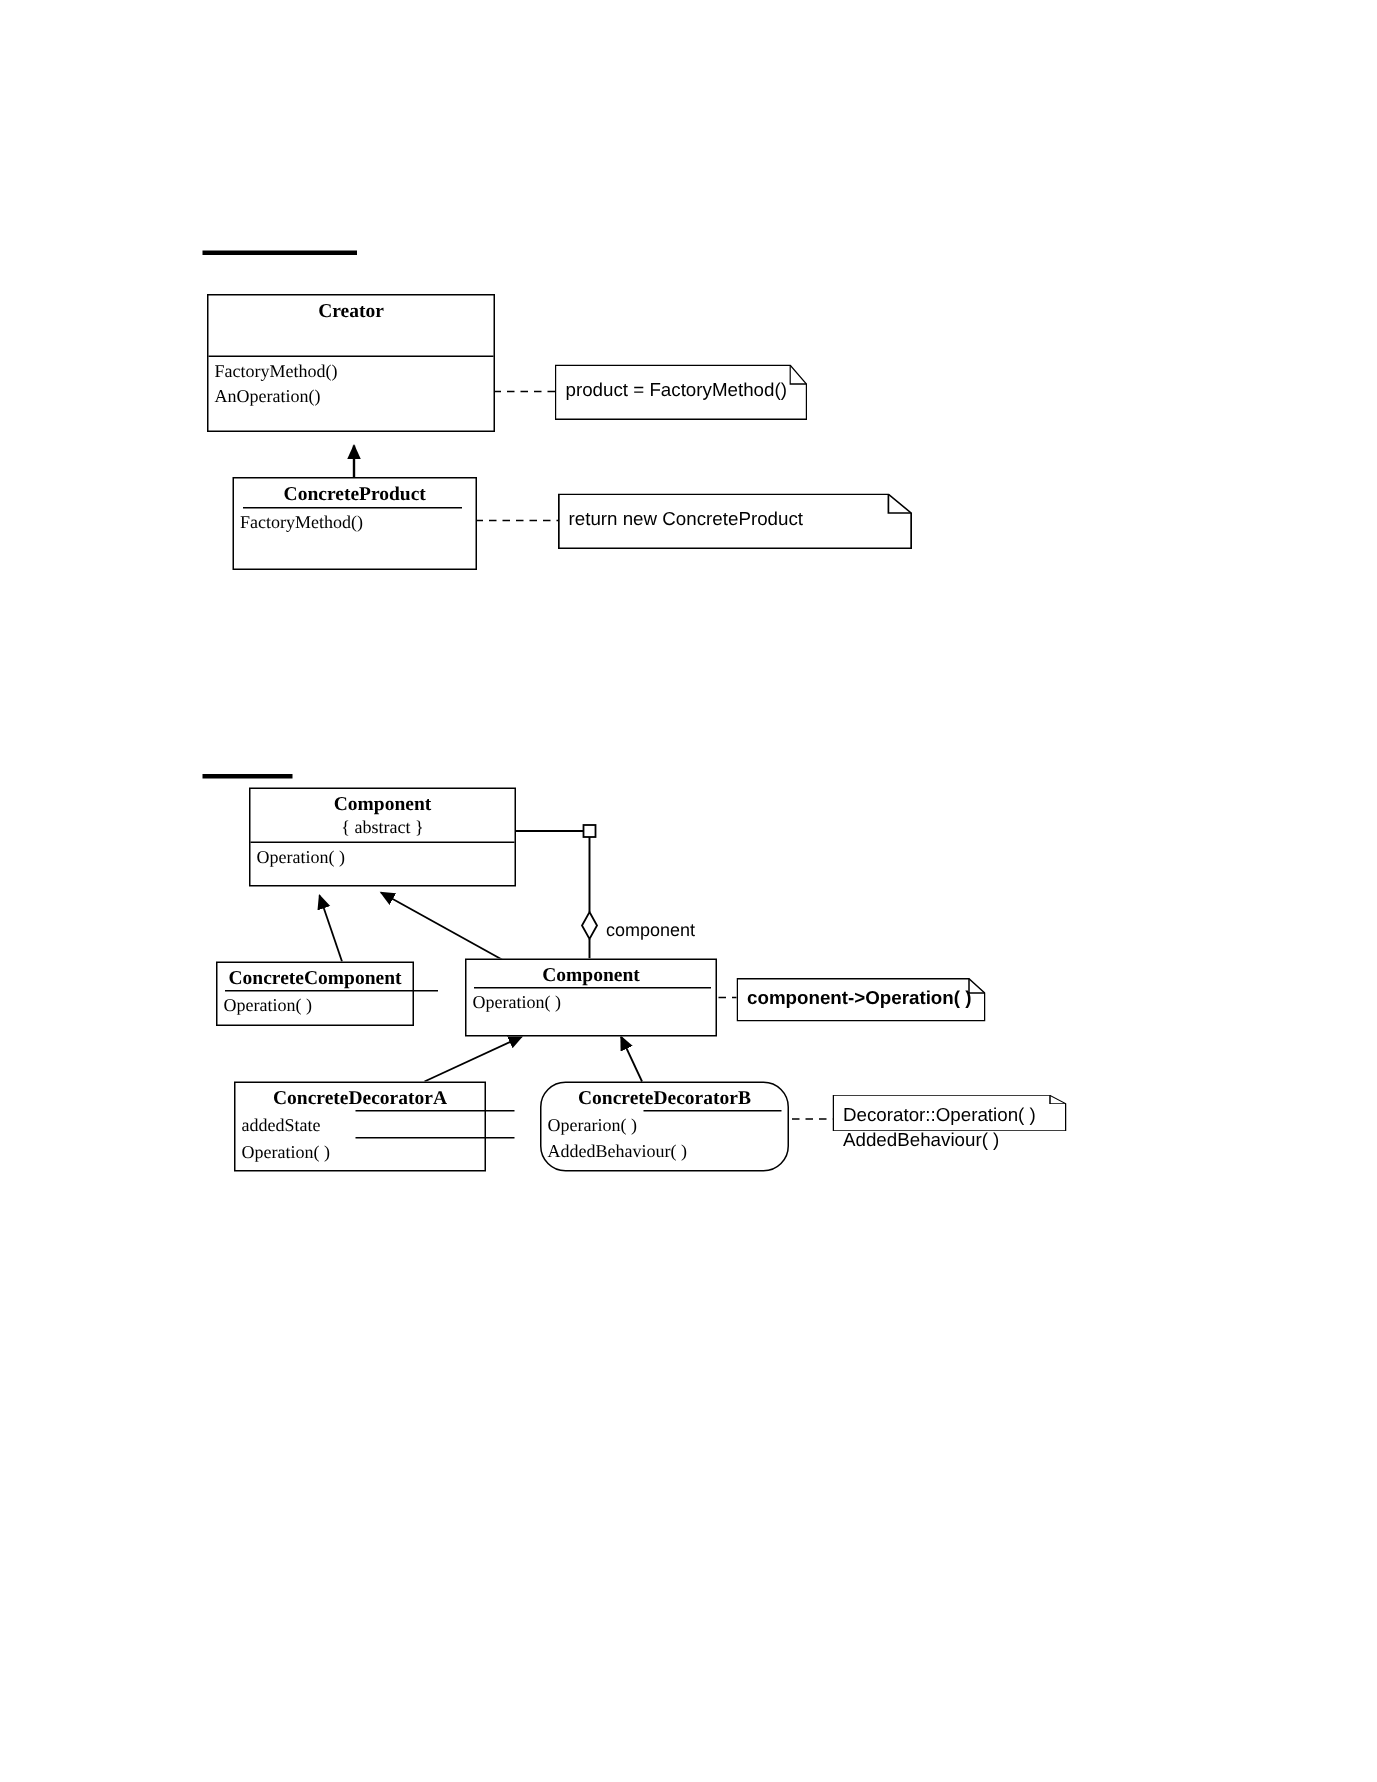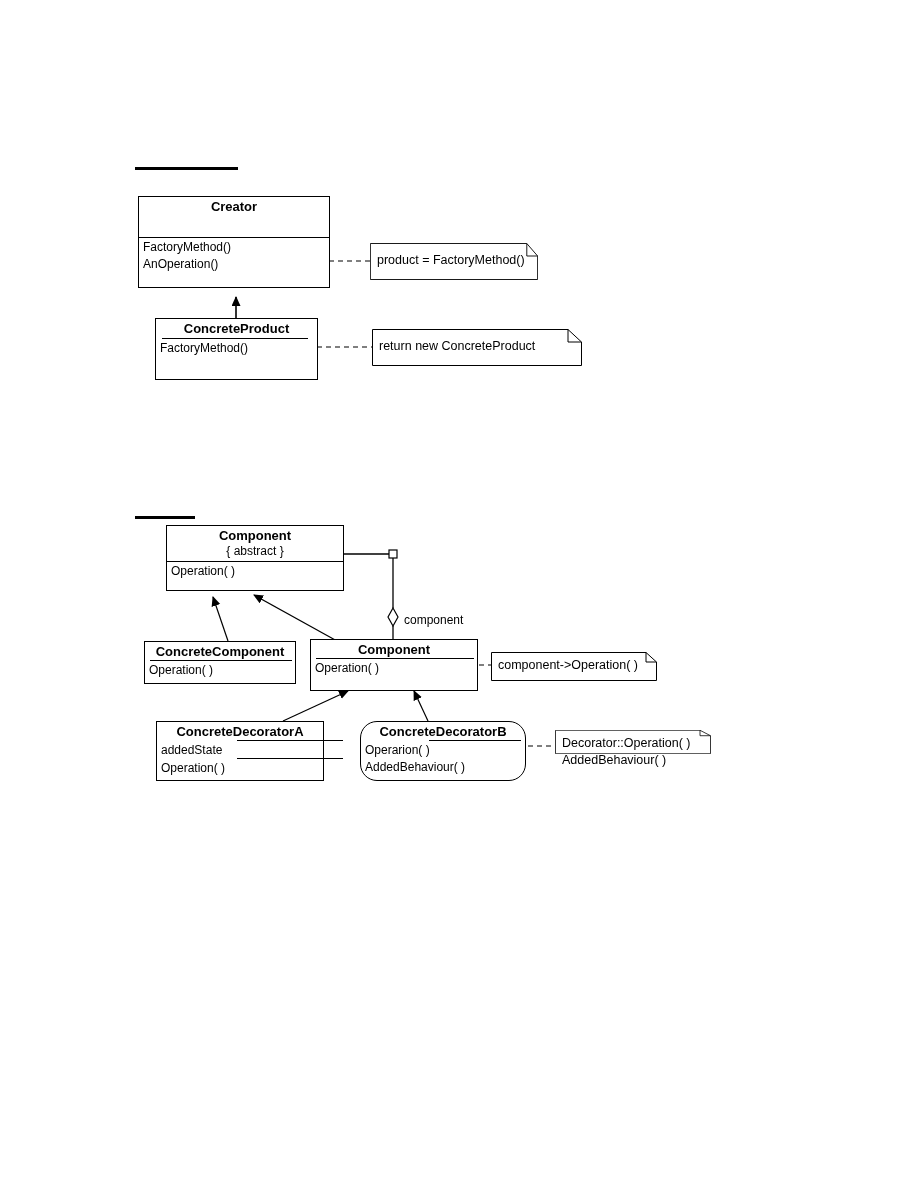--- a/index.html
+++ b/index.html
@@ -33,20 +33,21 @@
   
   .uml-class {
     position: absolute;
     border: 1px solid #000000;
     background: #ffffff;
     box-sizing: border-box;
   }
   .uml-class .compartment {
     box-sizing: border-box;
     padding: 1px 4px 12px 4px;
+    font-family: Liberation Serif, serif;
   }
   .uml-class .compartment.divided {
     border-bottom: 1px solid #000000;
   }
   .class-name {
     text-align: center;
     font-weight: bold;
     font-size: 13px;
     line-height: 17px;
     white-space: nowrap;
@@ -181,21 +182,21 @@
   <div class="uml-class" style="left:155px; top:318px; width:163px; height:62px;">
     <div class="compartment" style="height:20px;">
       <div class="class-name">ConcreteProduct</div>
     </div>
     <div class="compartment" style="height:40px;">
       <div class="member">FactoryMethod()</div>
     </div>
     <div class="inner-rule" style="left:6px; top:19px; width:146px;"></div>
   </div>
 
-  <div class="uml-note" style="left:372px; top:329px; width:210px; height:37px;">
+  <div class="uml-note" style="left:372px; top:329px; width:236px; height:37px;">
     <svg class="note-body" viewBox="0 0 210 37" preserveAspectRatio="none">
       <path d="M0.5,0.5 L196,0.5 L209.5,13 L209.5,36.5 L0.5,36.5 Z" fill="#ffffff" stroke="#000000" stroke-width="1"></path>
       <path d="M196,0.5 L196,13 L209.5,13" fill="none" stroke="#000000" stroke-width="1"></path>
     </svg>
     <div class="note-text" style="top:9px;">return new ConcreteProduct</div>
   </div>
 
   <div class="section-rule" style="left:135px; top:516px; width:60px;"></div>
 
   <div class="uml-class" style="left:166px; top:525px; width:178px; height:66px;">
@@ -203,41 +204,41 @@
       <div class="class-name">Component</div>
       <div class="class-stereotype">{ abstract }</div>
     </div>
     <div class="compartment" style="height:30px;">
       <div class="member">Operation( )</div>
     </div>
   </div>
 
   <div class="edge-label" style="left:404px; top:613px;">component</div>
 
-  <div class="uml-class" style="left:144px; top:641px; width:152px; height:43px;">
+  <div class="uml-class" style="left:144px; top:641px; width:132px; height:43px;">
     <div class="compartment" style="height:19px;">
       <div class="class-name">ConcreteComponent</div>
     </div>
     <div class="compartment" style="height:24px;">
       <div class="member">Operation( )</div>
     </div>
     <div class="inner-rule" style="left:5px; top:18px; width:142px;"></div>
   </div>
 
   <div class="uml-class" style="left:310px; top:639px; width:168px; height:52px;">
     <div class="compartment" style="height:19px;">
       <div class="class-name">Component</div>
     </div>
     <div class="compartment" style="height:33px;">
       <div class="member">Operation( )</div>
     </div>
     <div class="inner-rule" style="left:5px; top:18px; width:158px;"></div>
   </div>
 
-  <div class="uml-note" style="left:491px; top:652px; width:166px; height:29px;">
+  <div class="uml-note" style="left:491px; top:652px; width:166px; height:29px;font-weight:bold;">
     <svg class="note-body" viewBox="0 0 166 29" preserveAspectRatio="none">
       <path d="M0.5,0.5 L155,0.5 L165.5,10 L165.5,28.5 L0.5,28.5 Z" fill="#ffffff" stroke="#000000" stroke-width="1"></path>
       <path d="M155,0.5 L155,10 L165.5,10" fill="none" stroke="#000000" stroke-width="1"></path>
     </svg>
     <div class="note-text" style="top:5px;">component-&gt;Operation( )</div>
   </div>
 
   <div class="uml-class" style="left:156px; top:721px; width:168px; height:60px;">
     <div class="compartment" style="height:19px;">
       <div class="class-name">ConcreteDecoratorA</div>

